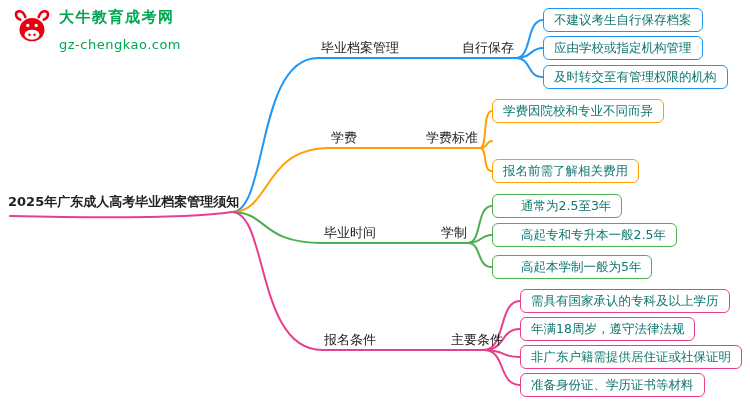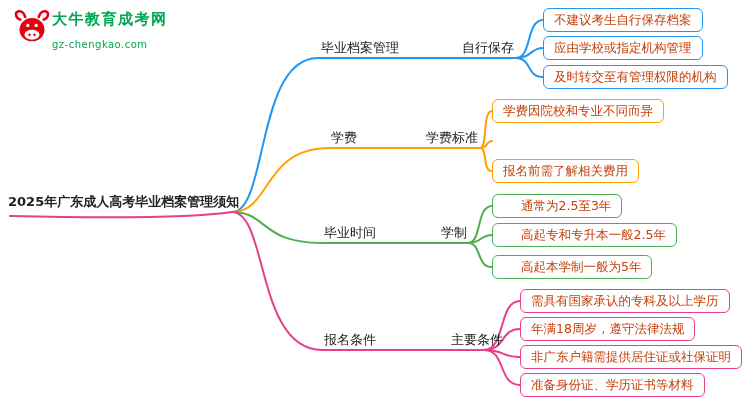--- a/index.html
+++ b/index.html
@@ -1,38 +1,38 @@
 <!DOCTYPE html>
 <html><head>
 <meta charset="utf-8">
 <style>
   html, body { margin: 0; padding: 0; background: #fff; }
   body { font-family: "DejaVu Sans", "Liberation Sans", sans-serif; }
   .canvas { position: relative; width: 750px; height: 410px; background: #fff; overflow: hidden; }
   .connectors { position: absolute; left: 0; top: 0; pointer-events: none; }
 
   
-  .logo { position: absolute; left: 12px; top: 8px; display: flex; align-items: center; }
+  .logo { position: absolute; left: 12px; top: 8px; display: flex; align-items: center; gap: 7px; }
   .logo-text .brand { color: #00a652; font-weight: bold; font-size: 15px; letter-spacing: 1.5px; line-height: 18px; }
-  .logo-text .domain { color: #00a652; font-size: 10px; letter-spacing: .5px; margin-top: 11px; }
+  .logo-text .domain { color: #00a652; font-size: 13px; letter-spacing: .5px; margin-top: 11px; }
 
   
   .root {
     position: absolute; left: 8px; top: 192px; width: 224px;
     font-size: 13px; font-weight: 600; color: #222; text-align: right;
     line-height: 20px; white-space: nowrap;
   }
   .nlabel {
     position: absolute; font-size: 13px; color: #222; text-align: center;
     line-height: 16px; white-space: nowrap;
   }
   .leaf {
     position: absolute; box-sizing: border-box;
     border: 1.6px solid #999; border-radius: 6px; background: #fff;
-    font-size: 12.5px; color: #c2410c; line-height: 16px;
+    font-size: 12.5px; color: #0f766e; line-height: 16px;
     padding: 3px 10px; white-space: nowrap;
   }
   .b1 { border-color: #2196f3; }
   .b2 { border-color: #ffa000; }
   .b3 { border-color: #4caf50; padding-left: 28px; }
   .b4 { border-color: #e83e8c; }
 </style>
 </head>
 <body>
 

